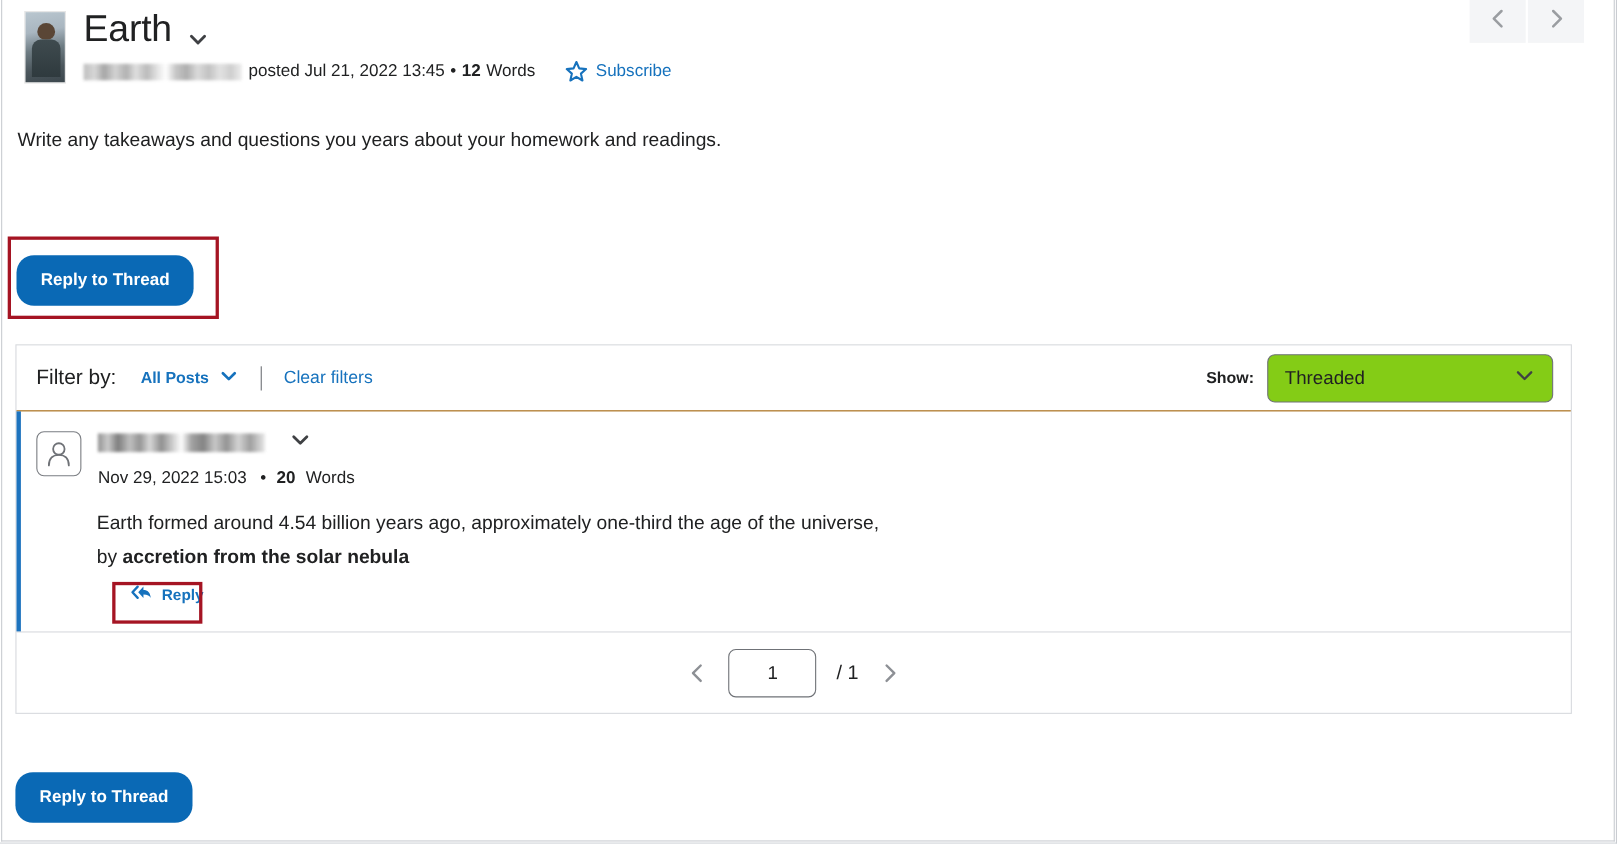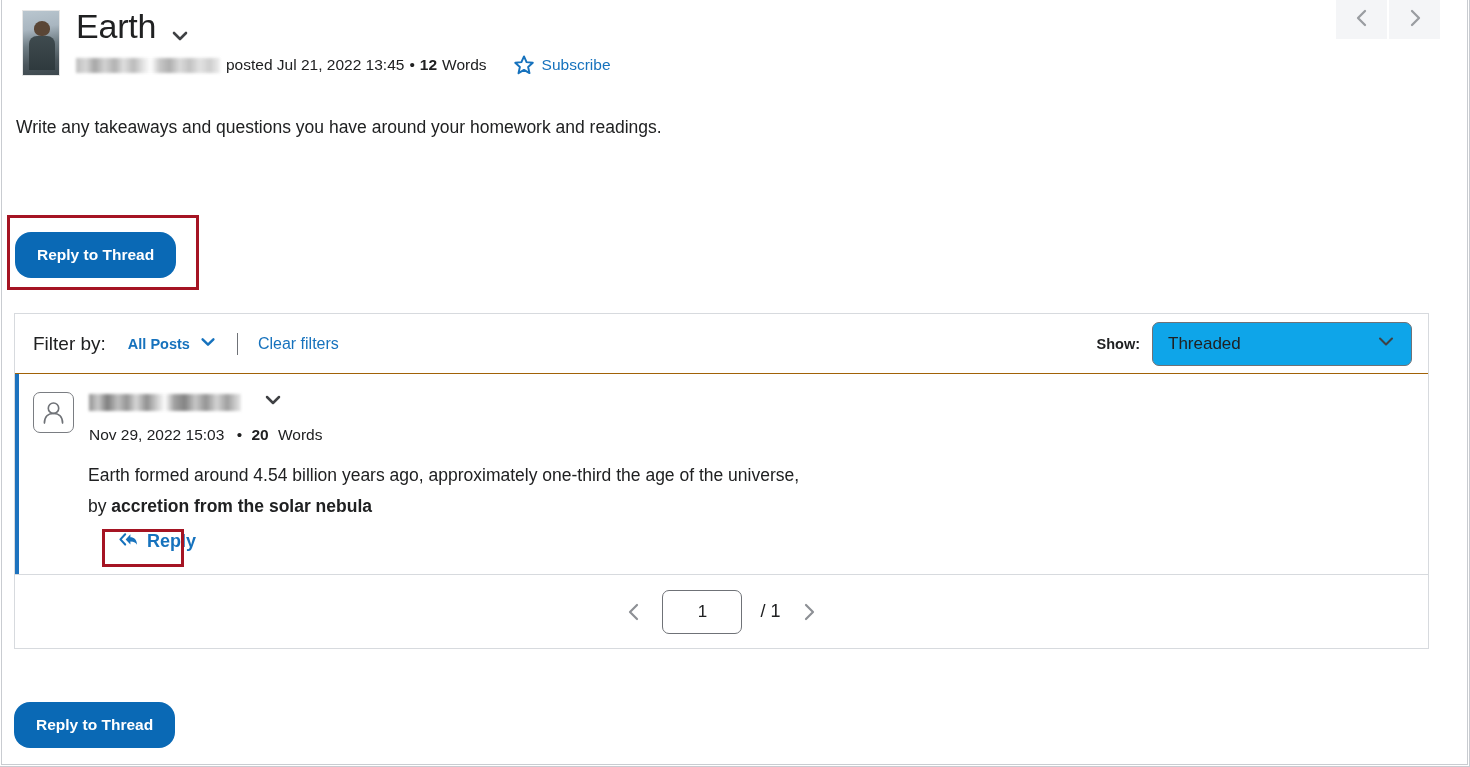--- a/index.html
+++ b/index.html
@@ -216,21 +216,21 @@
   .select-box {
     width: 260px;
     height: 44px;
     border: 1px solid #6f7277;
     border-radius: 7px;
     display: flex;
     align-items: center;
     padding: 0 15px;
     font-size: 17px;
     color: #202122;
-    background: #0ea5e9;
+    background: #84cc16;
     cursor: pointer;
     margin-right: 2px;
   }
   .select-box .sel-value { flex: 1; }
 
   
   .post-area { position: relative; border-bottom: 1px solid #d7dade; }
   .post {
     position: relative;
     padding: 16px 0 18px 0;
@@ -273,21 +273,21 @@
     color: #202122;
     line-height: 31px;
     max-width: 790px;
   }
   .post-content b { font-weight: bold; }
   .reply-link {
     display: inline-flex;
     align-items: center;
     gap: 9px;
     color: #1672bd;
-    font-size: 18px;
+    font-size: 14px;
     font-weight: bold;
     cursor: pointer;
   }
   #reply-link-wrap { position: absolute; left: 100px; top: 157px; }
   #annot-reply { left: 102px; top: 529px; width: 82px; height: 38px; }
 
   
   .pager {
     height: 73px;
     display: flex;
@@ -360,21 +360,21 @@
       <div class="nav-btn">
         <span>
           <svg width="20" height="22" viewBox="0 0 20 22">
             <path d="M7 4 L14 11 L7 18" stroke="#9a9da1" stroke-width="2.3" fill="none" stroke-linecap="round" stroke-linejoin="round"></path>
           </svg>
         </span>
       </div>
     </div>
   </div>
 
-  <div class="thread-body">Write any takeaways and questions you have around your homework and readings.</div>
+  <div class="thread-body">Write any takeaways and questions you years about your homework and readings.</div>
 
   <div class="annot-box" id="annot-top"></div>
   <button class="btn-primary" id="reply-thread-top">Reply to Thread</button>
 
   <div class="posts-container">
 
     <div class="filter-bar">
       <span class="filter-label">Filter by:</span>
 
       <span class="filter-dropdown">

